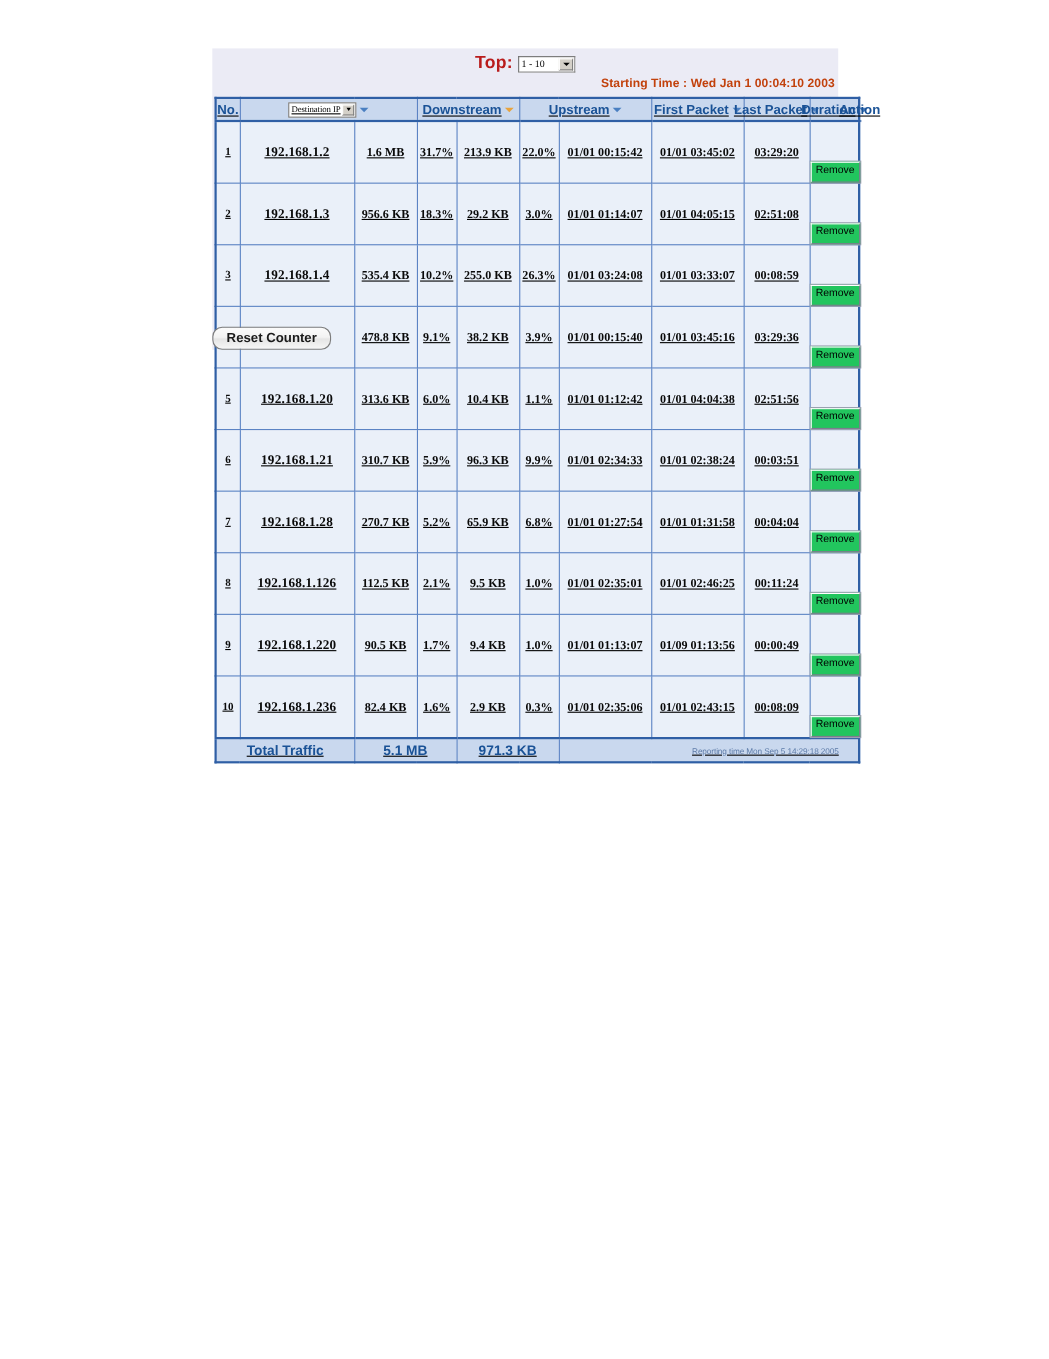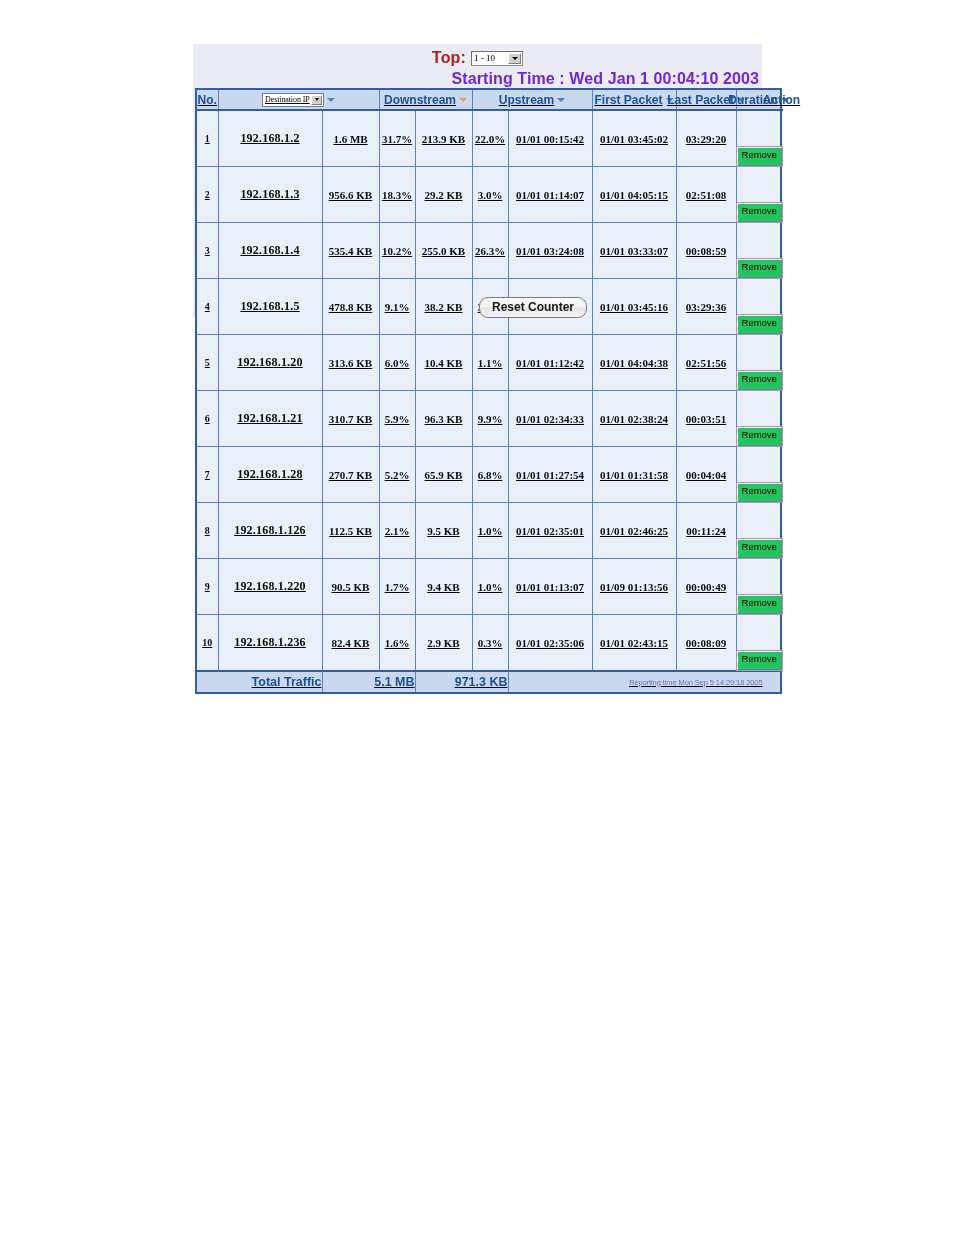--- a/index.html
+++ b/index.html
@@ -85,23 +85,23 @@
     border-top: 3px solid #000000;
   }
 
   
   .starting-time {
     position: absolute;
     left: 0;
     top: 26px;
     width: 566px;
     text-align: right;
-    font-size: 16px;
-    font-weight: bold;
-    color: #6d28d9;
+    font-size: 11px;
+    font-weight: bold;
+    color: #c2410c;
     letter-spacing: 0.1px;
   }
 
   
   .tbl-wrap {
     position: absolute;
     left: 2px;
     top: 44px;
     width: 565px;
     text-decoration: underline;
@@ -224,42 +224,42 @@
   }
 
   
   tr.total-row td {
     background: #c9d8ee;
     height: 20px;
     color: #1a5296;
     font-size: 12.5px;
     font-weight: bold;
     font-family: "Liberation Sans", sans-serif;
-    text-align: right;
+    text-align: center;
     vertical-align: middle;
     border-top: 2px solid #2f5fa5 !important;
   }
   tr.total-row td.rep-cell {
     text-align: right;
     padding-right: 18px;
     font-size: 7.5px;
     font-weight: normal;
     color: #5d7ba8;
     letter-spacing: -0.1px;
     font-family: "Liberation Sans", sans-serif;
   }
 
   
   .reset-wrap {
     position: absolute;
     left: 0;
     top: 253px;
     width: 680px;
     display: flex;
-    justify-content: center;
+    justify-content: flex-start;
   }
   .reset-btn {
     background: linear-gradient(to bottom, #fbfbfb 0%, #f2f2f2 48%, #e4e4e4 52%, #f6f6f6 100%);
     border: 1px solid #7c7c7c;
     border-radius: 9px;
     font-size: 12px;
     font-weight: bold;
     color: #1a1a1a;
     padding: 2px 12px 3px 12px;
     cursor: pointer;

